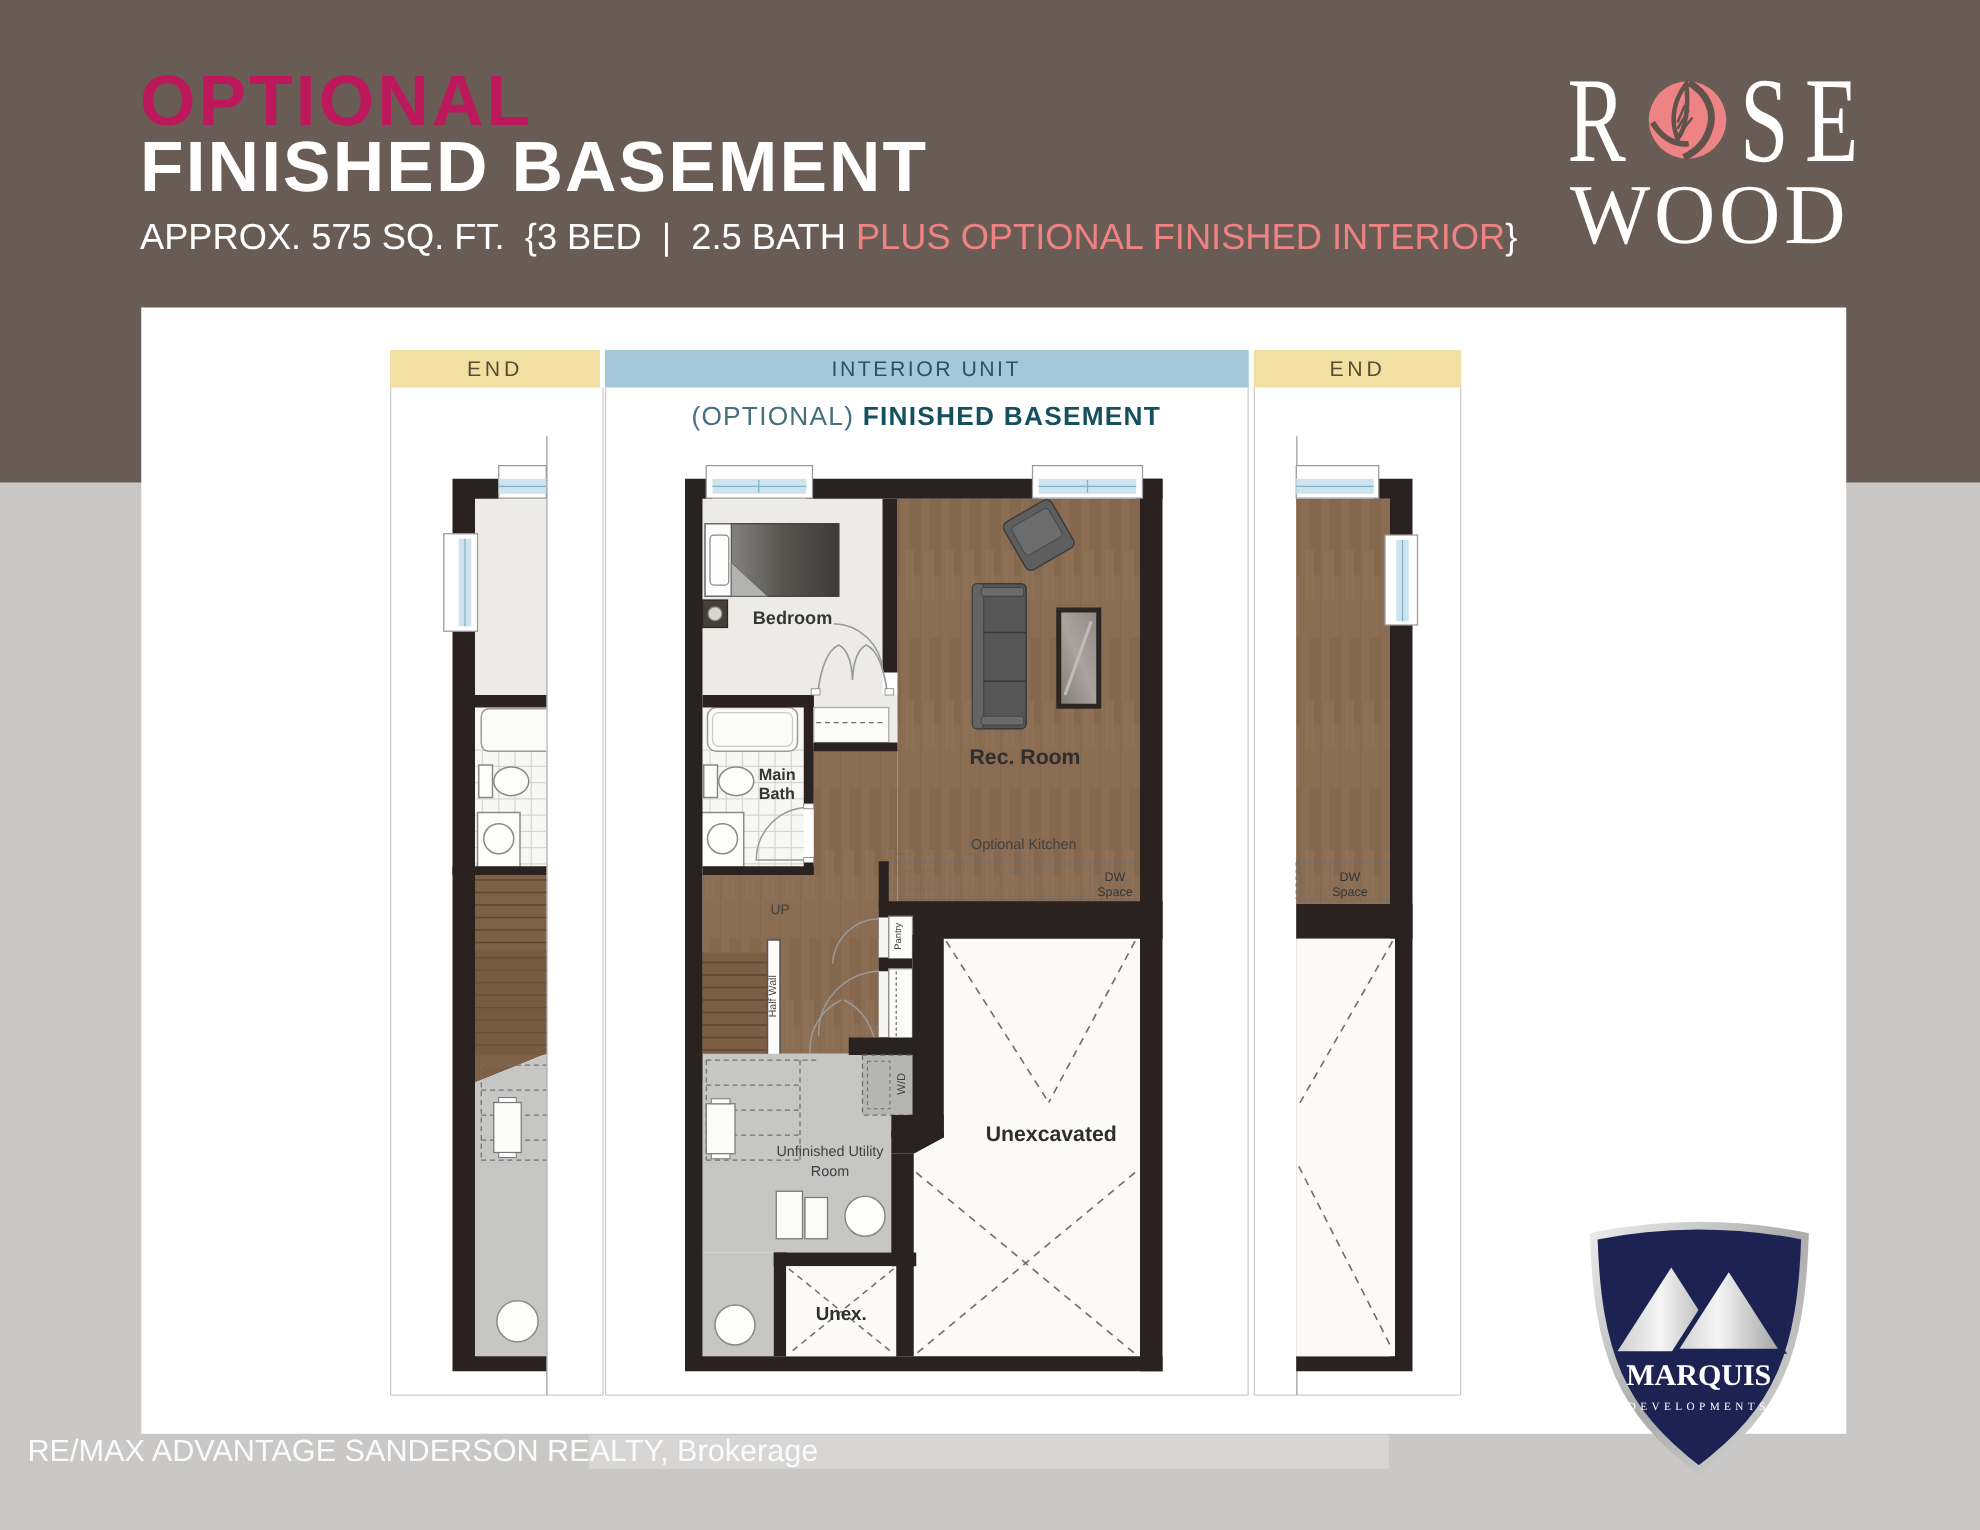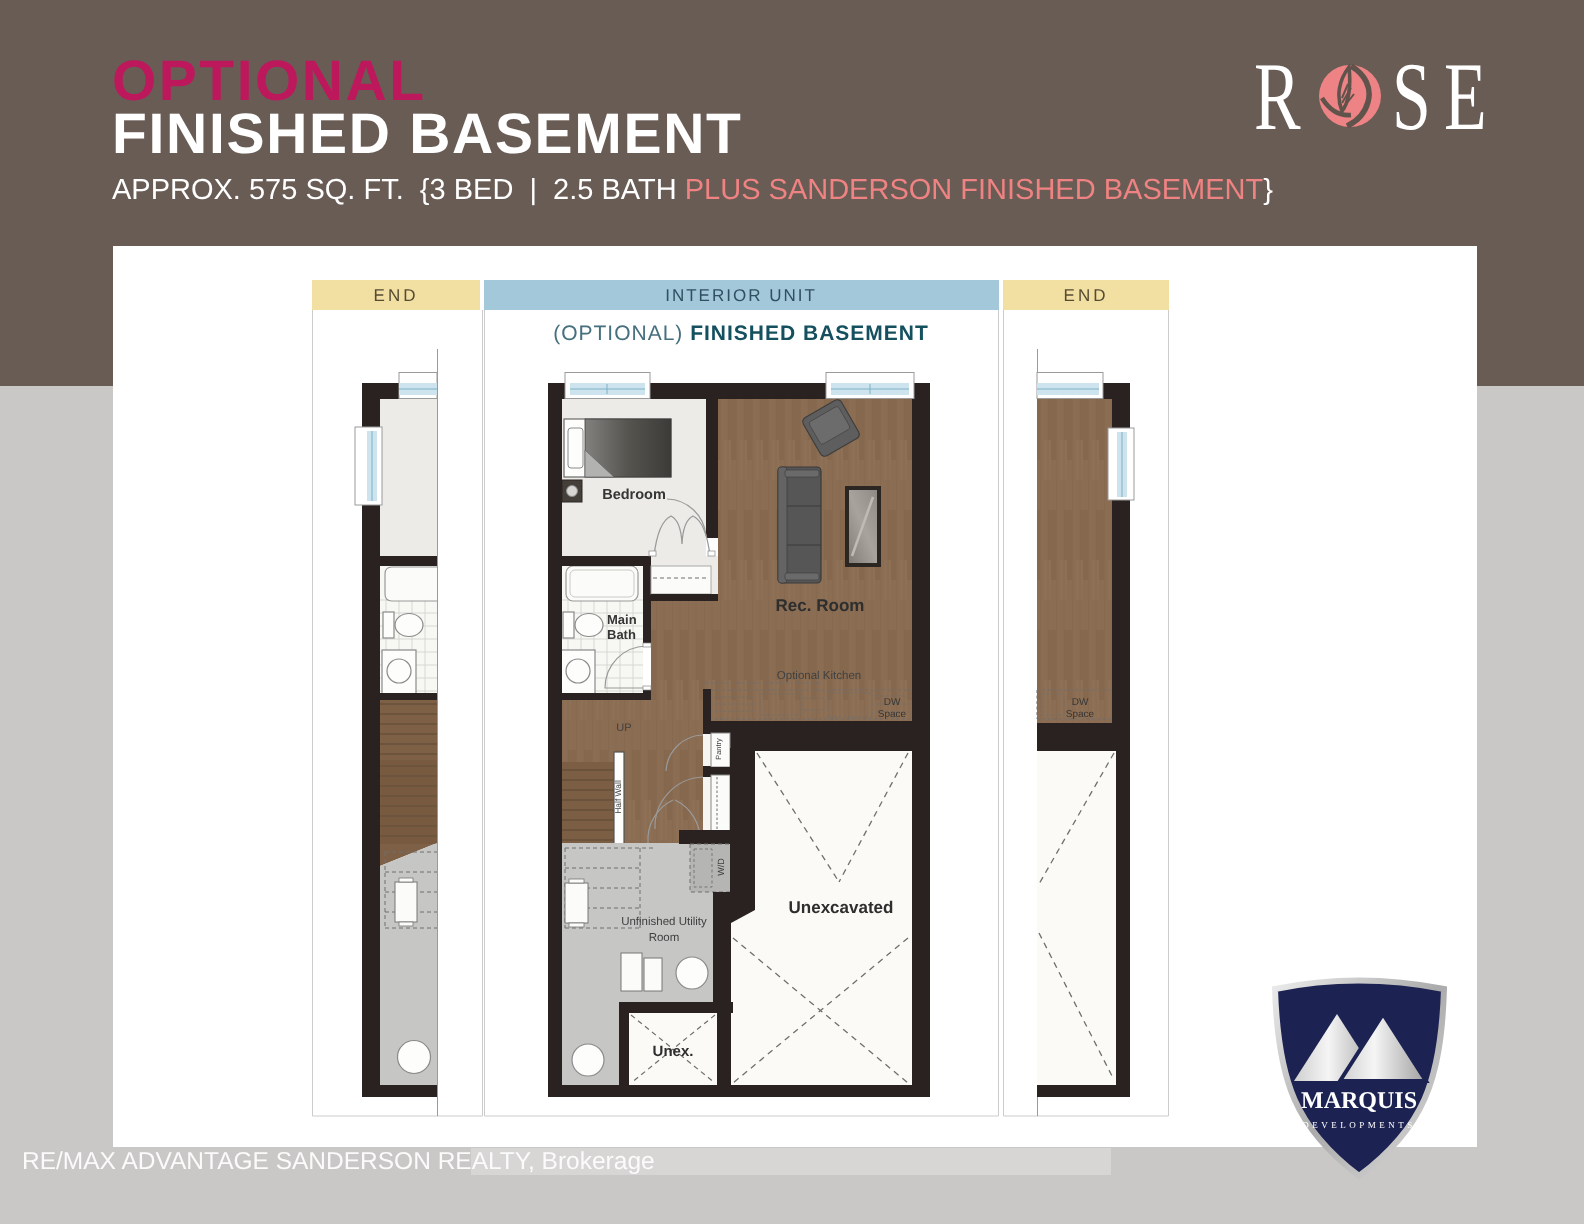--- a/index.html
+++ b/index.html
@@ -11,34 +11,35 @@
 <body>
 
 <div class="abs" style="left:0;top:0;width:1584px;height:386px;background:#695c55;"></div>
 
 <div class="abs" style="left:113px;top:246px;width:1364px;height:901px;background:#ffffff;"></div>
 
 <div class="abs" style="left:112px;top:48px;font-size:57px;font-weight:bold;color:#be185d;letter-spacing:2.5px;">OPTIONAL</div>
 
 <div class="abs" style="left:112px;top:101px;font-size:57px;font-weight:bold;color:#ffffff;letter-spacing:1.7px;">FINISHED BASEMENT</div>
 
-<div class="abs" style="left:112px;top:174px;font-size:29px;color:#ffffff;white-space:nowrap;">APPROX. 575 SQ. FT. &nbsp;{3 BED&nbsp; |&nbsp; 2.5 BATH <span style="color:#ef8282;">PLUS SANDERSON FINISHED BASEMENT</span>}</div>
+<div class="abs" style="left:112px;top:174px;font-size:29px;color:#ffffff;white-space:nowrap;">APPROX. 575 SQ. FT. &nbsp;{3 BED&nbsp; |&nbsp; 2.5 BATH <span style="color:#ef8282;">PLUS OPTIONAL FINISHED INTERIOR</span>}</div>
 
 <div class="abs" style="left:1254px;top:48px;width:230px;height:160px;color:#ffffff;font-family:'Liberation Serif',serif;">
   <div style="position:absolute;left:0px;top:0px;font-size:97px;line-height:97px;transform:scaleX(0.72);transform-origin:0 0;">R</div>
   <svg style="position:absolute;left:64px;top:16px;" width="64" height="64" viewBox="0 0 64 64">
 
     <circle cx="32" cy="32" r="31" fill="#ed8384"></circle>
     <path d="M33,2 C47,10 54,24 50,38 C47,49 40,57 29,62" stroke="#60534b" stroke-width="5.5" fill="none"></path>
     <path d="M31,3 C21,16 18,32 24,47 C31,39 33,21 31,3 Z" stroke="#60534b" stroke-width="3.6" fill="none"></path>
     <path d="M25,44 L36,30 M24,39 L33,24 M24,34 L30,20" stroke="#60534b" stroke-width="2"></path>
     <path d="M4,34 C12,47 22,52 33,51" stroke="#60534b" stroke-width="4.5" fill="none"></path>
   </svg>
   <div style="position:absolute;left:138px;top:0px;font-size:97px;line-height:97px;transform:scaleX(0.72);transform-origin:0 0;">S</div>
   <div style="position:absolute;left:190px;top:0px;font-size:97px;line-height:97px;transform:scaleX(0.72);transform-origin:0 0;">E</div>
+  <div style="position:absolute;left:2px;top:89px;font-size:68px;line-height:68px;letter-spacing:3px;">WOOD</div>
 </div>
 
 <svg class="abs" style="left:0;top:0;" width="1584" height="1224" viewBox="0 0 1584 1224" text-rendering="geometricPrecision" xmlns="http://www.w3.org/2000/svg">
 <defs>
 <pattern id="wood" width="16" height="120" patternUnits="userSpaceOnUse">
   <rect width="16" height="120" fill="#8a6d53"></rect>
   <rect x="8" y="30" width="8" height="70" fill="#86684e"></rect>
   <rect x="4" y="80" width="7" height="40" fill="#8d7056"></rect>
   <line x1="0" y1="0" x2="0" y2="120" stroke="#7e6147" stroke-width="0.7"></line>
   <line x1="8" y1="0" x2="8" y2="120" stroke="#826549" stroke-width="0.5"></line>

